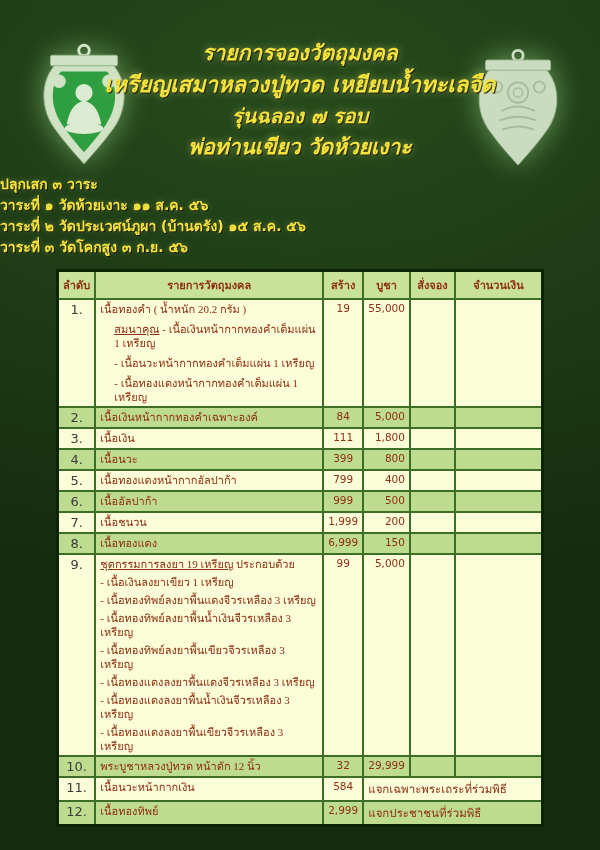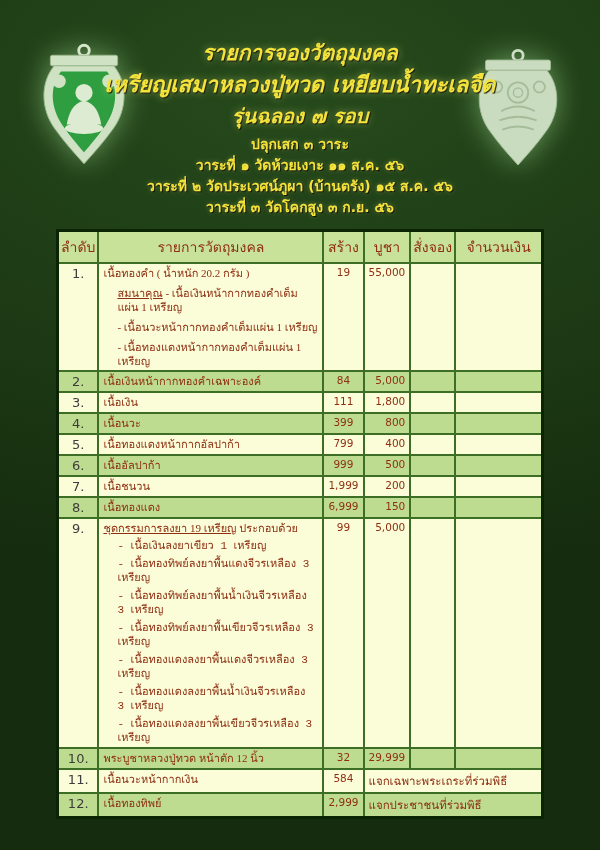--- a/index.html
+++ b/index.html
@@ -13,43 +13,43 @@
     background:radial-gradient(ellipse 900px 500px at 50% 10%, #264a1c 0%, var(--bg) 55%, #152c0e 100%);
     font-family:"DejaVu Sans",sans-serif; position:relative;
   }
   .title-block{padding-top:38px;text-align:center;position:relative;z-index:2;}
   .title-line{color:var(--title-yellow);font-weight:bold;font-style:italic;
     text-shadow:0 0 8px rgba(255,255,140,.45),1px 1px 1px #000;}
   .t0{font-size:21px;line-height:30px;}
   .t1{font-size:22px;line-height:33px;}
   .t2{font-size:20px;line-height:31px;}
   .t3{font-size:21px;line-height:30px;}
-  .ceremony{margin-top:2px;text-align:center;}
+  .ceremony{margin-top:12px;}
   .ceremony-line{color:var(--title-yellow);font-weight:bold;font-size:14px;line-height:21px;
     text-shadow:0 0 5px rgba(255,255,140,.35),1px 1px 1px #000;}
   .amulet{position:absolute;top:42px;filter:drop-shadow(0 0 14px rgba(190,255,170,.45));}
   .amulet.left{left:36px;width:96px;height:136px;}
   .amulet.right{left:468px;top:48px;width:100px;height:130px;}
   table.order{width:488px;margin:11px auto 0;border-collapse:collapse;
     border:3px solid var(--border-dark);font-size:10.5px;}
   table.order th,table.order td{border:2px solid var(--grid);padding:2px 4px;vertical-align:top;}
-  table.order th{background:var(--header-bg);color:var(--maroon);font-weight:normal;
-    font-size:14px;padding:4px 2px;text-align:center;}
+  table.order th{background:var(--header-bg);color:var(--maroon);font-weight:bold;
+    font-size:11px;padding:4px 2px;text-align:center;}
   tr.shade-yellow td{background:var(--row-yellow);}
   tr.shade-green td{background:var(--row-green);}
   td.no{width:38px;text-align:center;color:var(--num-gray);font-size:13px;padding-top:3px;}
   td.item{width:236px;color:var(--maroon);font-family:"Liberation Serif",serif;
     font-size:11px;line-height:14px;padding:3px 5px;}
   td.made{width:36px;text-align:center;color:var(--maroon);padding-top:4px;}
   td.price{width:42px;text-align:right;color:var(--maroon);padding-top:4px;}
   td.book{width:46px;}
   td.amount{width:90px;}
   td.note{color:var(--maroon);font-family:"Liberation Serif",serif;font-size:11.5px;padding:4px 6px;}
   .sub-line{margin:6px 0 0 14px;}
-  .sub-line.tight{margin:4px 0 0 14px;font-family:Liberation Mono, monospace;}
+  .sub-line.tight{margin:4px 0 0 0;}
   .u{text-decoration:underline;}
 </style>
 </head>
 <body>
 
 <svg class="amulet left" viewBox="0 0 100 140">
   <circle cx="50" cy="8" r="5.5" fill="none" stroke="#d5e6cb" stroke-width="3"></circle>
   <rect x="15" y="13" width="70" height="11" rx="2" fill="#cfe3c4" stroke="#9db88f"></rect>
   <path d="M19,24 H81 C96,42 95,70 80,90 C70,104 60,115 50,126 C40,115 30,104 20,90 C5,70 4,42 19,24 Z" fill="#cfe3c4" stroke="#9db88f"></path>
   <path d="M26,30 H74 C86,45 85,67 73,85 C64,98 56,107 50,114 C44,107 36,98 27,85 C15,67 14,45 26,30 Z" fill="#2f9e40"></path>
@@ -70,20 +70,21 @@
   <path d="M30,78 Q50,70 70,78" fill="none" stroke="#a6bd9a" stroke-width="2"></path>
   <path d="M33,88 Q50,81 67,88" fill="none" stroke="#a6bd9a" stroke-width="2"></path>
   <circle cx="27" cy="42" r="6" fill="none" stroke="#a6bd9a" stroke-width="2"></circle>
   <circle cx="73" cy="42" r="6" fill="none" stroke="#a6bd9a" stroke-width="2"></circle>
 </svg>
 
 <div class="title-block">
   <div class="title-line t0">รายการจองวัตถุมงคล</div>
   <div class="title-line t1">เหรียญเสมาหลวงปู่ทวด เหยียบน้ำทะเลจืด</div>
   <div class="title-line t2">รุ่นฉลอง ๗ รอบ</div>
+  <div class="title-line t3">พ่อท่านเขียว วัดห้วยเงาะ</div>
 </div>
 
 <div class="ceremony">
   <div class="ceremony-line">ปลุกเสก ๓ วาระ</div>
   <div class="ceremony-line">วาระที่ ๑ วัดห้วยเงาะ ๑๑ ส.ค. ๕๖</div>
   <div class="ceremony-line">วาระที่ ๒ วัดประเวศน์ภูผา (บ้านตรัง) ๑๕ ส.ค. ๕๖</div>
   <div class="ceremony-line">วาระที่ ๓ วัดโคกสูง ๓ ก.ย. ๕๖</div>
 </div>
 
 <table class="order">

